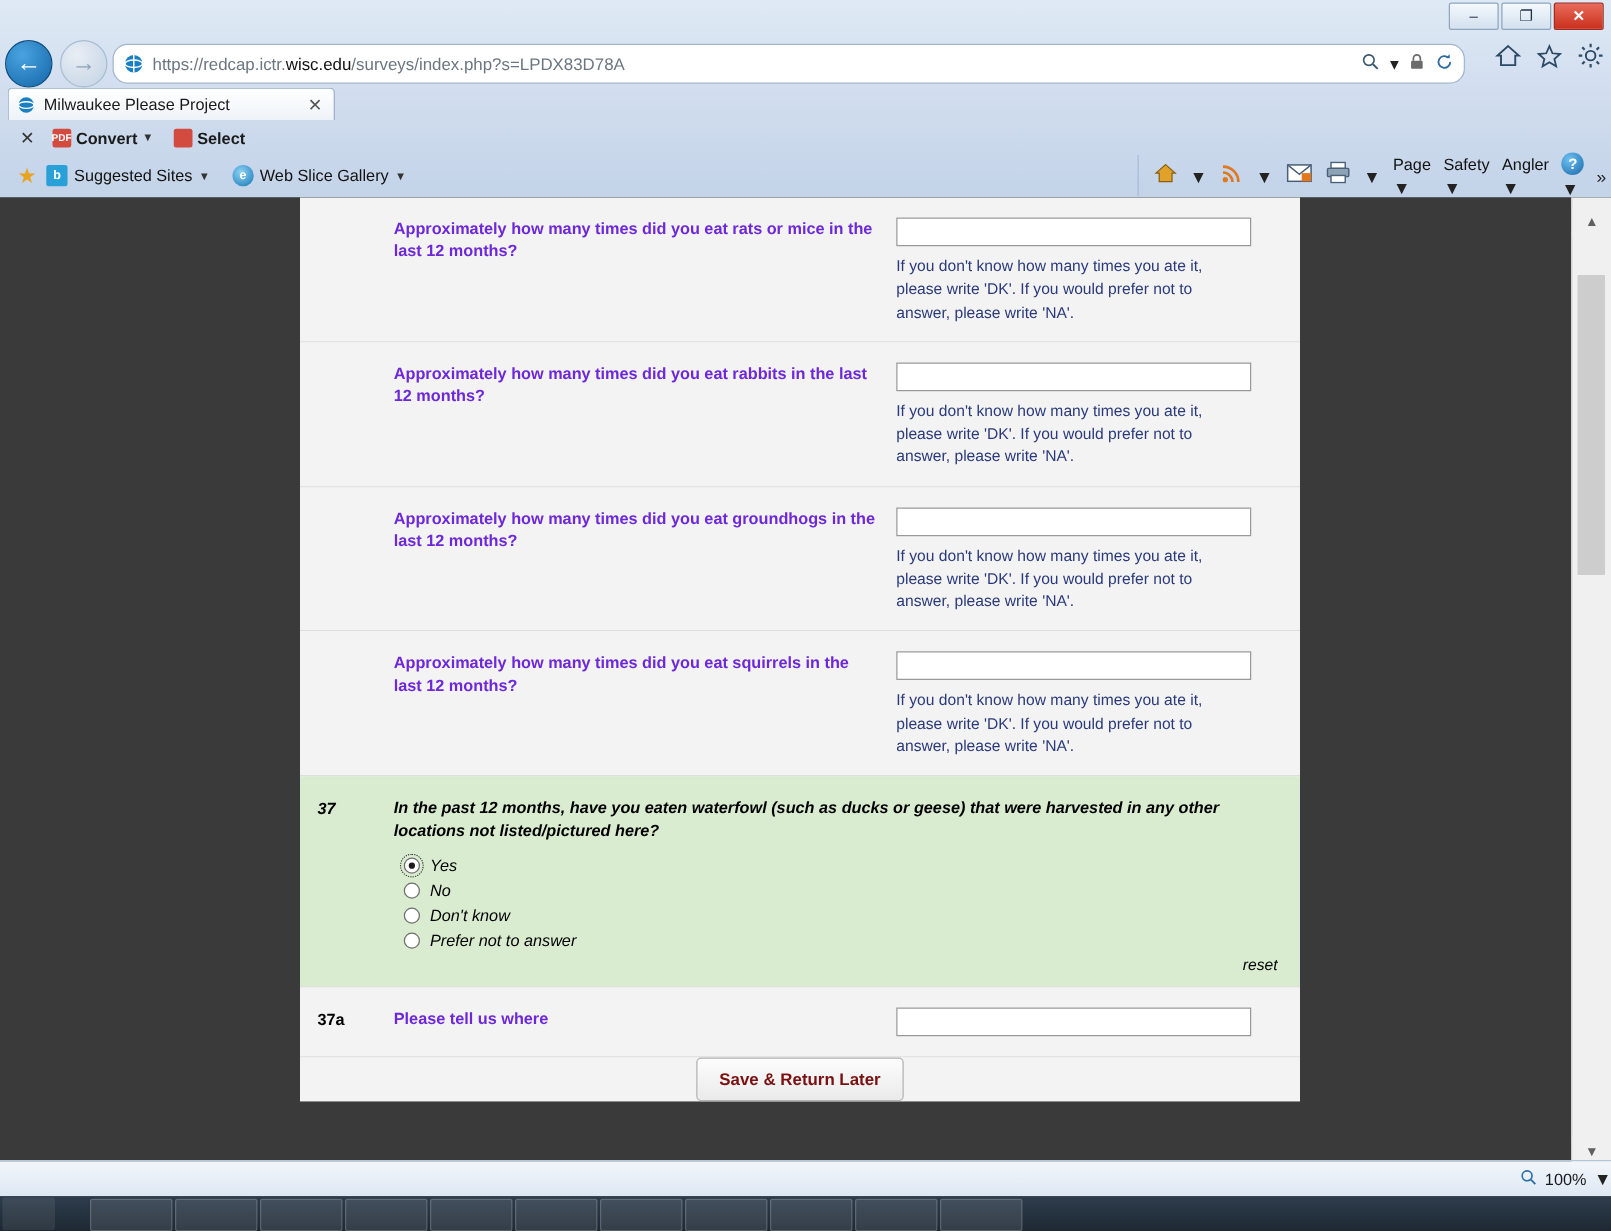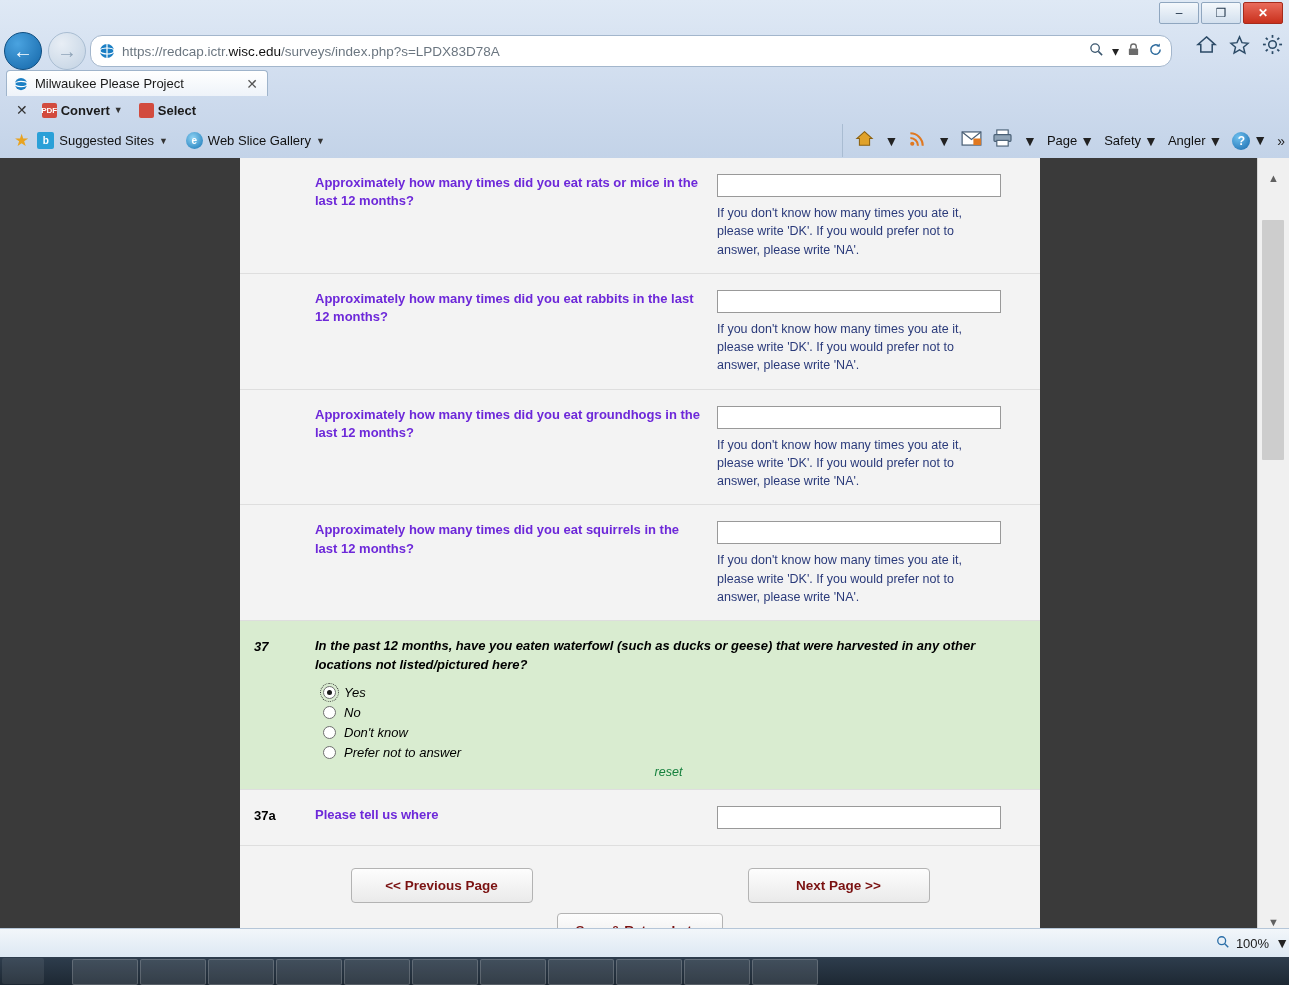--- a/index.html
+++ b/index.html
@@ -190,21 +190,21 @@
   .cmdbar {
     position: absolute;
     right: 4px; top: 124px;
     height: 33px;
     display: flex; align-items: center; gap: 10px;
     font-size: 13px; color: #111;
     border-left: 1px solid #a9bcd2;
     padding-left: 12px;
   }
   .cmdbar .ci { font-size: 17px; }
-  .cmd-text { display:flex; align-items:flex-start; gap:3px; }
+  .cmd-text { display:flex; align-items:flex-start; gap:3px;flex-direction:column; }
   .help-ico {
     width: 18px;height:18px;border-radius:50%;
     background: radial-gradient(circle at 35% 30%, #6ec0ef, #1768ab);
     color:#fff;font-size:12px;font-weight:bold;
     display:flex;align-items:center;justify-content:center;
   }
   .chev { font-size: 14px; color: #222; }
 
   
   .viewport {
@@ -313,22 +313,22 @@
   }
   .radio.checked::after {
     content: "";
     position: absolute;
     left: 3px; top: 3px;
     width: 5px; height: 5px;
     border-radius: 50%;
     background: #1b1b1b;
   }
   .reset-link {
-    text-align: center;
-    color: #15803d;
+    text-align: right;
+    color: #000000;
     font-size: 12.5px;
     padding-right: 4px;
     margin-top: 4px;
   }
 
   .qrow.sub .qbody { padding-top: 16px; padding-bottom: 16px; }
 
   .navbtns {
     background: #f3f3f3;
     display: flex;
@@ -677,24 +677,20 @@
       <div class="qrow plain sub">
         <div class="qnum">37a</div>
         <div class="qbody">
           <div class="qtext">Please tell us where</div>
           <div class="qanswer">
             <input class="txtinput" type="text" value="" style="">
           </div>
         </div>
       </div>
 
-      <div class="navbtns">
-        <div class="navbtn">&lt;&lt; Previous Page</div>
-        <div class="navbtn">Next Page &gt;&gt;</div>
-      </div>
       <div class="savebtn-wrap">
         <div class="savebtn">Save &amp; Return Later</div>
       </div>
 
     </div>
   </div>
 
   <div class="scrollbar">
     <div class="sb-arrow up">▲</div>
     <div class="sb-thumb"></div>

